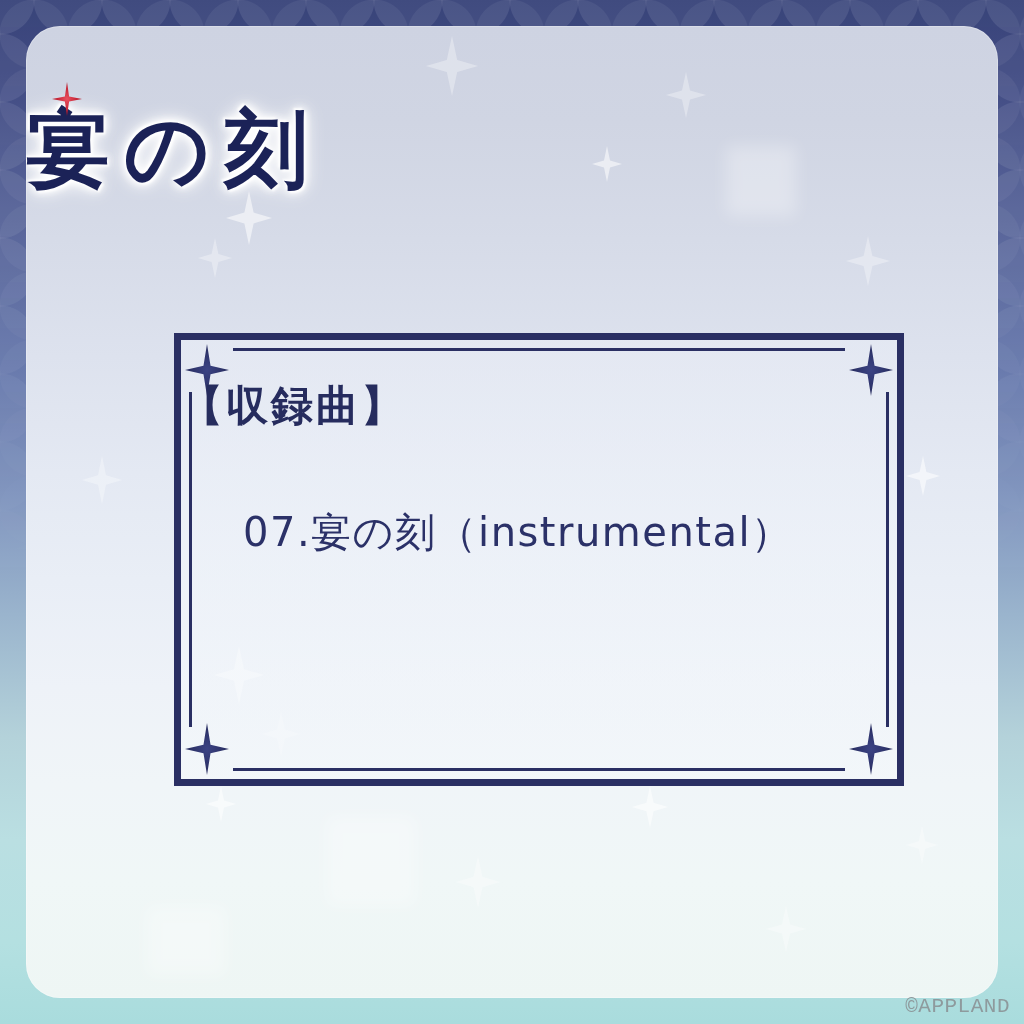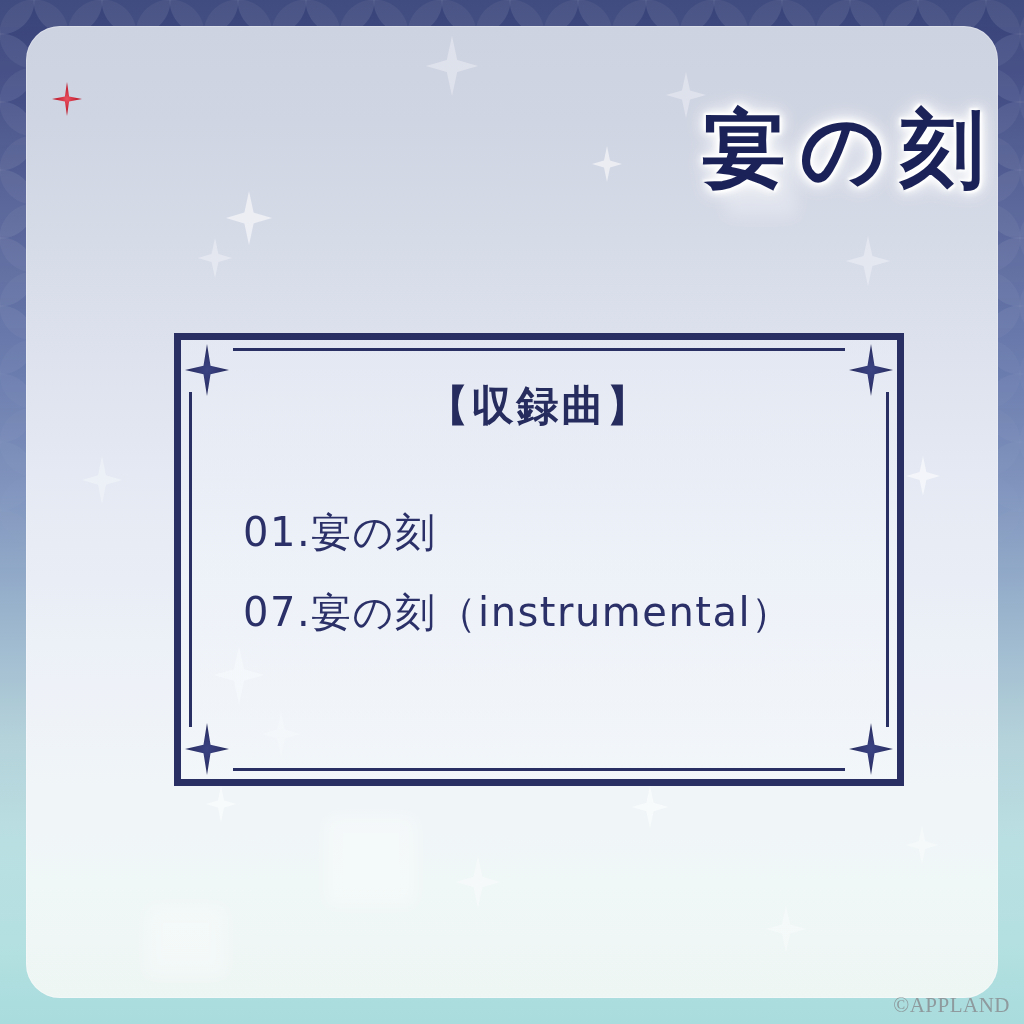--- a/index.html
+++ b/index.html
@@ -93,21 +93,21 @@
     filter: blur(0.6px);
   }
   .sp.dim { background: rgba(255,255,255,0.32); }
   .sp.sq  { clip-path: none; border-radius: 4px; filter: blur(8px); background: rgba(255,255,255,0.30); }
 
   
   #title-area {
     position: absolute;
     left: 0; right: 0;
     top: 70px;
-    text-align: right;
+    text-align: left;
   }
   #title {
     position: relative;
     display: inline-block;
     font-family: "DejaVu Serif", "Liberation Serif", serif;
     font-size: 84px;
     font-weight: 700;
     letter-spacing: 14px;
     color: #1b2257;
     line-height: 1.25;
@@ -164,21 +164,21 @@
   .corner-star.tl { left: 4px;  top: 4px; }
   .corner-star.tr { right: 4px; top: 4px; }
   .corner-star.bl { left: 4px;  bottom: 4px; }
   .corner-star.br { right: 4px; bottom: 4px; }
 
   
   #box-heading {
     position: absolute;
     left: 0; right: 0;
     top: 38px;
-    text-align: center;
+    text-align: left;
     font-family: "DejaVu Serif", "Liberation Serif", serif;
     font-size: 42px;
     font-weight: 700;
     letter-spacing: 3px;
     color: #262c5e;
   }
 
   #track-list {
     position: absolute;
     left: 62px;
@@ -194,21 +194,21 @@
     line-height: 1.0;
     margin-bottom: 40px;
     white-space: nowrap;
   }
 
   
   #watermark {
     position: absolute;
     right: 14px;
     bottom: 6px;
-    font-family: Liberation Serif, serif;
+    font-family: Liberation Mono, monospace;
     font-size: 21px;
     letter-spacing: 0.5px;
     color: #8e9a9d;
   }
 </style>
 </head>
 <body>
 
 <div id="stage">
 
@@ -252,21 +252,20 @@
       <div class="inner-rule v right"></div>
 
       <div class="corner-star tl"></div>
       <div class="corner-star tr"></div>
       <div class="corner-star bl"></div>
       <div class="corner-star br"></div>
 
       <div id="box-heading">【収録曲】</div>
 
       <div id="track-list">
-        <div class="track">01.宴の刻</div>
         <div class="track">07.宴の刻（instrumental）</div>
       </div>
 
     </div>
 
   </div>
 
   <div id="watermark">©APPLAND</div>
 
 </div>

